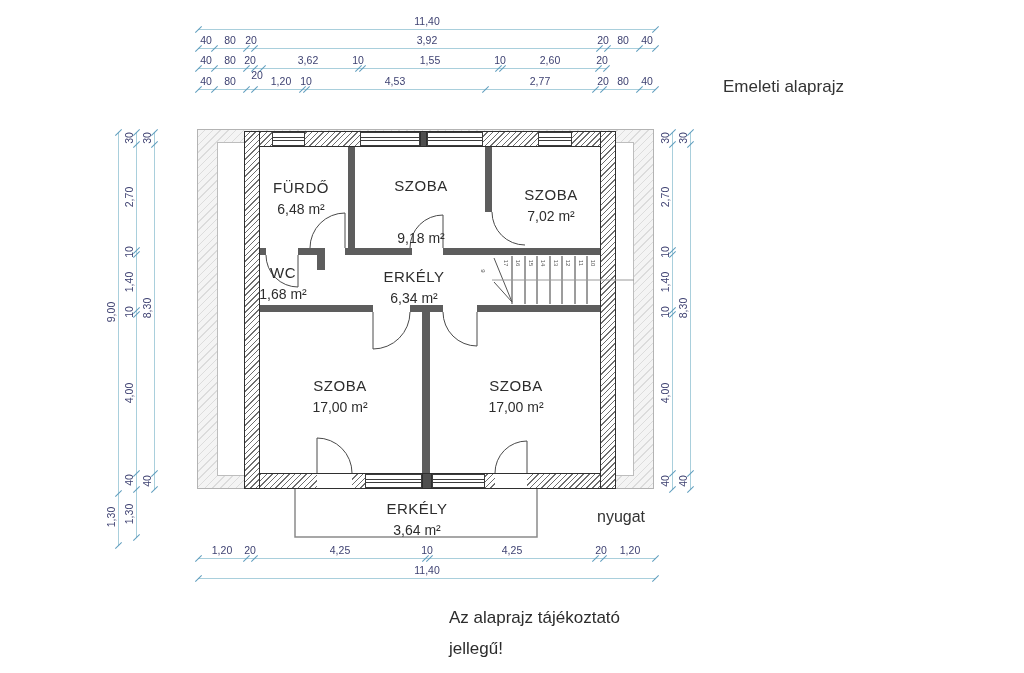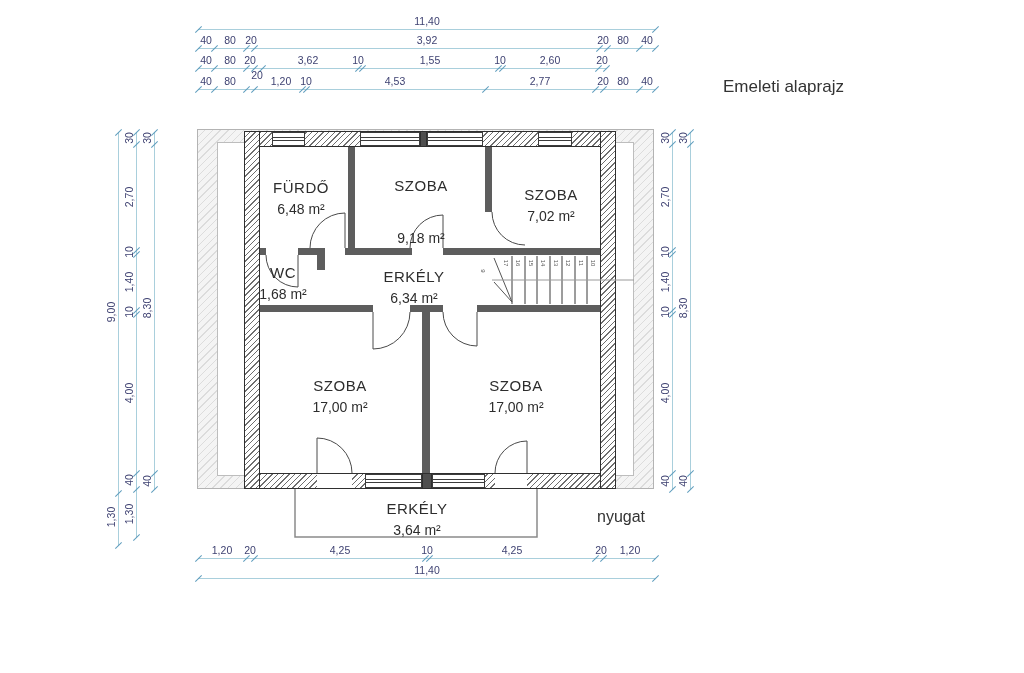--- a/index.html
+++ b/index.html
@@ -114,20 +114,24 @@
         <line x1="317" y1="473" x2="317" y2="438"></line>
       <path d="M527,441 A32,32 0 0 0 495,473"></path>
         <line x1="527" y1="473" x2="527" y2="441"></line>
     </g>
 
     <path d="M295,489 L295,537 L537,537 L537,489" fill="none" stroke="#8a8a8a" stroke-width="1.5"></path>
   </svg>
 
   <div class="abs title-text" style="left:723px;top:77px;">Emeleti alaprajz</div>
   <div class="abs title-text" style="left:597px;top:508px;font-size:16px;">nyugat</div>
+  <div class="abs note-text" style="left:449px;top:602px;">
+    <div>Az alaprajz tájékoztató</div>
+    <div>jellegű!</div>
+  </div>
 
   <div id="room-labels">
       <div class="abs room-name" style="left: 301px; top: 179px;">FÜRDŐ</div>
       <div class="abs room-area" style="left: 301px; top: 201px;">6,48 m²</div>
       <div class="abs room-name" style="left: 421px; top: 177px;">SZOBA</div>
       <div class="abs room-area" style="left: 421px; top: 199px; margin-top: 31px;">9,18 m²</div>
       <div class="abs room-name" style="left: 551px; top: 186px;">SZOBA</div>
       <div class="abs room-area" style="left: 551px; top: 208px;">7,02 m²</div>
       <div class="abs room-name" style="left: 283px; top: 264px;">WC</div>
       <div class="abs room-area" style="left: 283px; top: 286px;">1,68 m²</div>

